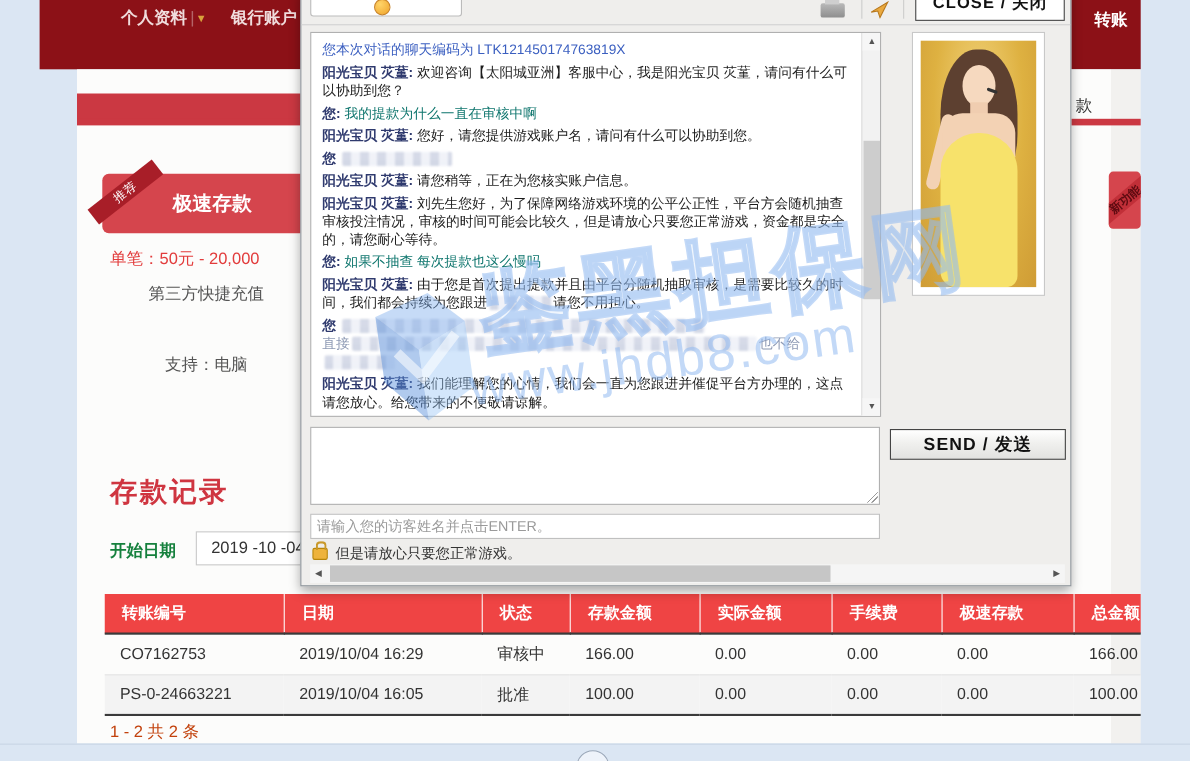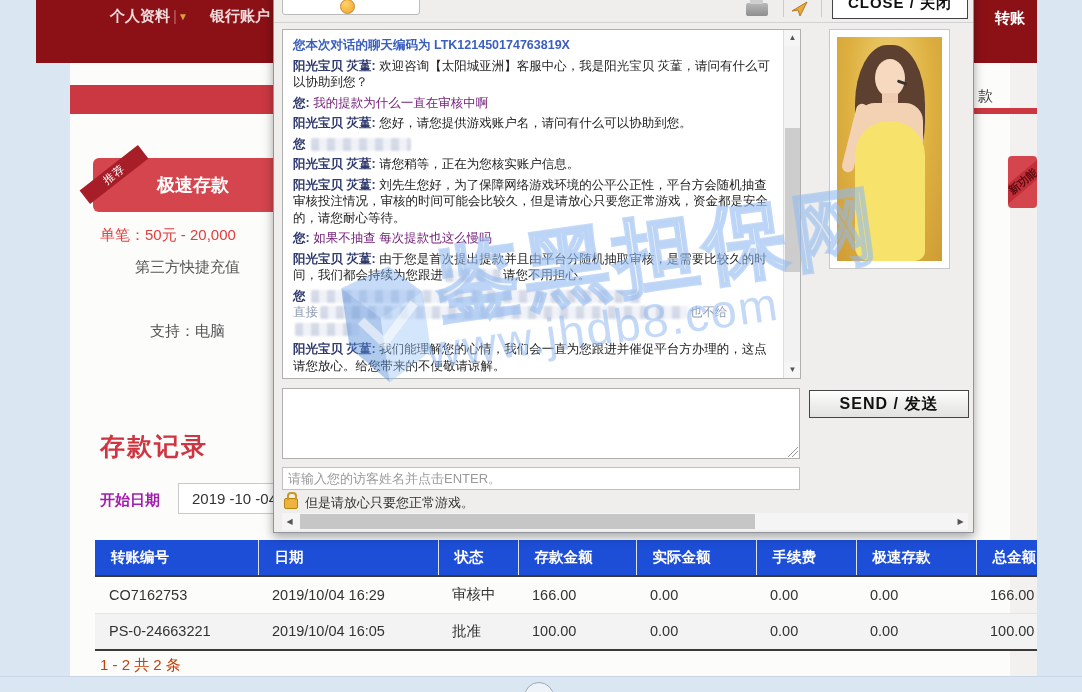--- a/index.html
+++ b/index.html
@@ -30,27 +30,27 @@
   .new-btn { left:1008px; top:156px; width:29px; height:52px; background:#d5454d; border-radius:4px; overflow:hidden; cursor:pointer; }
   .new-ribbon { position:absolute; left:-22px; top:18px; width:74px; height:15px; background:#c12f38;
                 transform:rotate(-40deg); color:#5c0a10; font-size:11px; font-weight:bold;
                 display:flex; align-items:center; justify-content:center; }
 
   .limit-text { left:100px; top:226px; color:#e23c3c; font-size:15px; }
   .method-text { left:135px; top:258px; color:#555; font-size:15px; }
   .support-text { left:150px; top:322px; color:#555; font-size:15px; }
 
   .records-title { left:100px; top:430px; color:#cf3540; font-size:25px; font-weight:bold; letter-spacing:2px; }
-  .date-label { left:100px; top:491px; color:#a21caf; font-size:15px; font-weight:bold; }
+  .date-label { left:100px; top:491px; color:#15803d; font-size:15px; font-weight:bold; }
   .date-input { left:178px; top:483px; width:113px; height:31px; border:1px solid #c9c9c9; background:#fff;
                 font-size:15px; color:#333; text-align:center; font-family:"Liberation Sans",sans-serif; }
 
   .table-wrap { left:95px; top:540px; width:942px; overflow:hidden; }
   table.records { border-collapse:collapse; table-layout:fixed; width:961px; font-size:14.5px; color:#333; }
-  table.records th { background:#1d4ed8; color:#fff; font-weight:bold; text-align:left; height:36px;
+  table.records th { background:#ef4444; color:#fff; font-weight:bold; text-align:left; height:36px;
                      padding-left:16px; border-right:1px solid rgba(255,255,255,.85); }
   table.records thead tr { border-bottom:2px solid #3a3a3a; }
   table.records td { height:37px; padding-left:14px; border-bottom:1px solid #e4e4e4; }
   table.records tbody tr.alt { background:#f3f3f3; }
   table.records tbody tr:last-child td { border-bottom:2px solid #3a3a3a; }
 
   .pagination { left:100px; top:656px; font-size:15px; color:#c2410c; }
   .bottom-strip { left:0; top:676px; width:1082px; height:16px; background:#dbe6f3; border-top:1px solid #c9d5e4; }
   .float-circle { position:absolute; left:524px; top:5px; width:30px; height:30px; border:1px solid #9aa7b8;
                   border-radius:50%; background:#eef3fa; cursor:pointer; }
@@ -68,24 +68,24 @@
   .tb-sep { position:absolute; top:4px; width:1px; height:22px; background:#ccc; }
   .cursor-icon { position:absolute; left:517px; top:10px; width:18px; height:16px; }
   .close-btn { position:absolute; left:558px; top:-4px; width:136px; height:32px; background:#fff; border:1px solid #444;
                font-size:15px; font-weight:bold; color:#111; text-align:center; line-height:30px;
                letter-spacing:1px; cursor:pointer; font-family:"Liberation Sans",sans-serif; }
   .tb-divider { position:absolute; left:0; top:31px; width:699px; height:1px; background:#d2d2d2; }
 
   .msg-area { position:absolute; left:8px; top:38px; width:519px; height:350px; background:#fff; border:1px solid #b0b0b0; overflow:hidden; }
   .msgs { position:absolute; left:10px; top:7px; width:478px; font-size:12.5px; line-height:16.5px; color:#1c1c1c; }
   .msg { margin-bottom:4px; }
-  .sys { color:#3b5fc0; font-weight:bold; }
+  .sys { color:#3b5fc0; font-weight:normal; }
   .aname { color:#2f3a6e; font-weight:bold; }
   .vname { color:#2f3a6e; font-weight:bold; }
-  .vtext { color:#701a75; }
+  .vtext { color:#0f766e; }
   .atext { color:#1c1c1c; }
   .frag { color:#8e9ab4; }
   .redact { display:inline-block; height:13px; vertical-align:middle; border-radius:2px; margin:0 2px;
             background-image:repeating-linear-gradient(90deg, rgba(208,213,228,.85) 0 8px, rgba(240,242,248,.95) 8px 16px),
                              repeating-linear-gradient(0deg, rgba(224,228,240,.7) 0 6px, rgba(246,247,251,.8) 6px 12px);
             filter:blur(1px); }
   .vscroll { position:absolute; right:0; top:0; width:17px; height:348px; background:#f2f2f2; border-left:1px solid #ddd; }
   .vscroll .btn { position:absolute; left:0; width:17px; height:16px; background:#f6f6f6; color:#555; font-size:8px;
                   text-align:center; line-height:16px; cursor:pointer; }
   .vscroll .thumb { position:absolute; left:1px; top:98px; width:15px; height:144px; background:#cdcdcd; cursor:pointer; }

